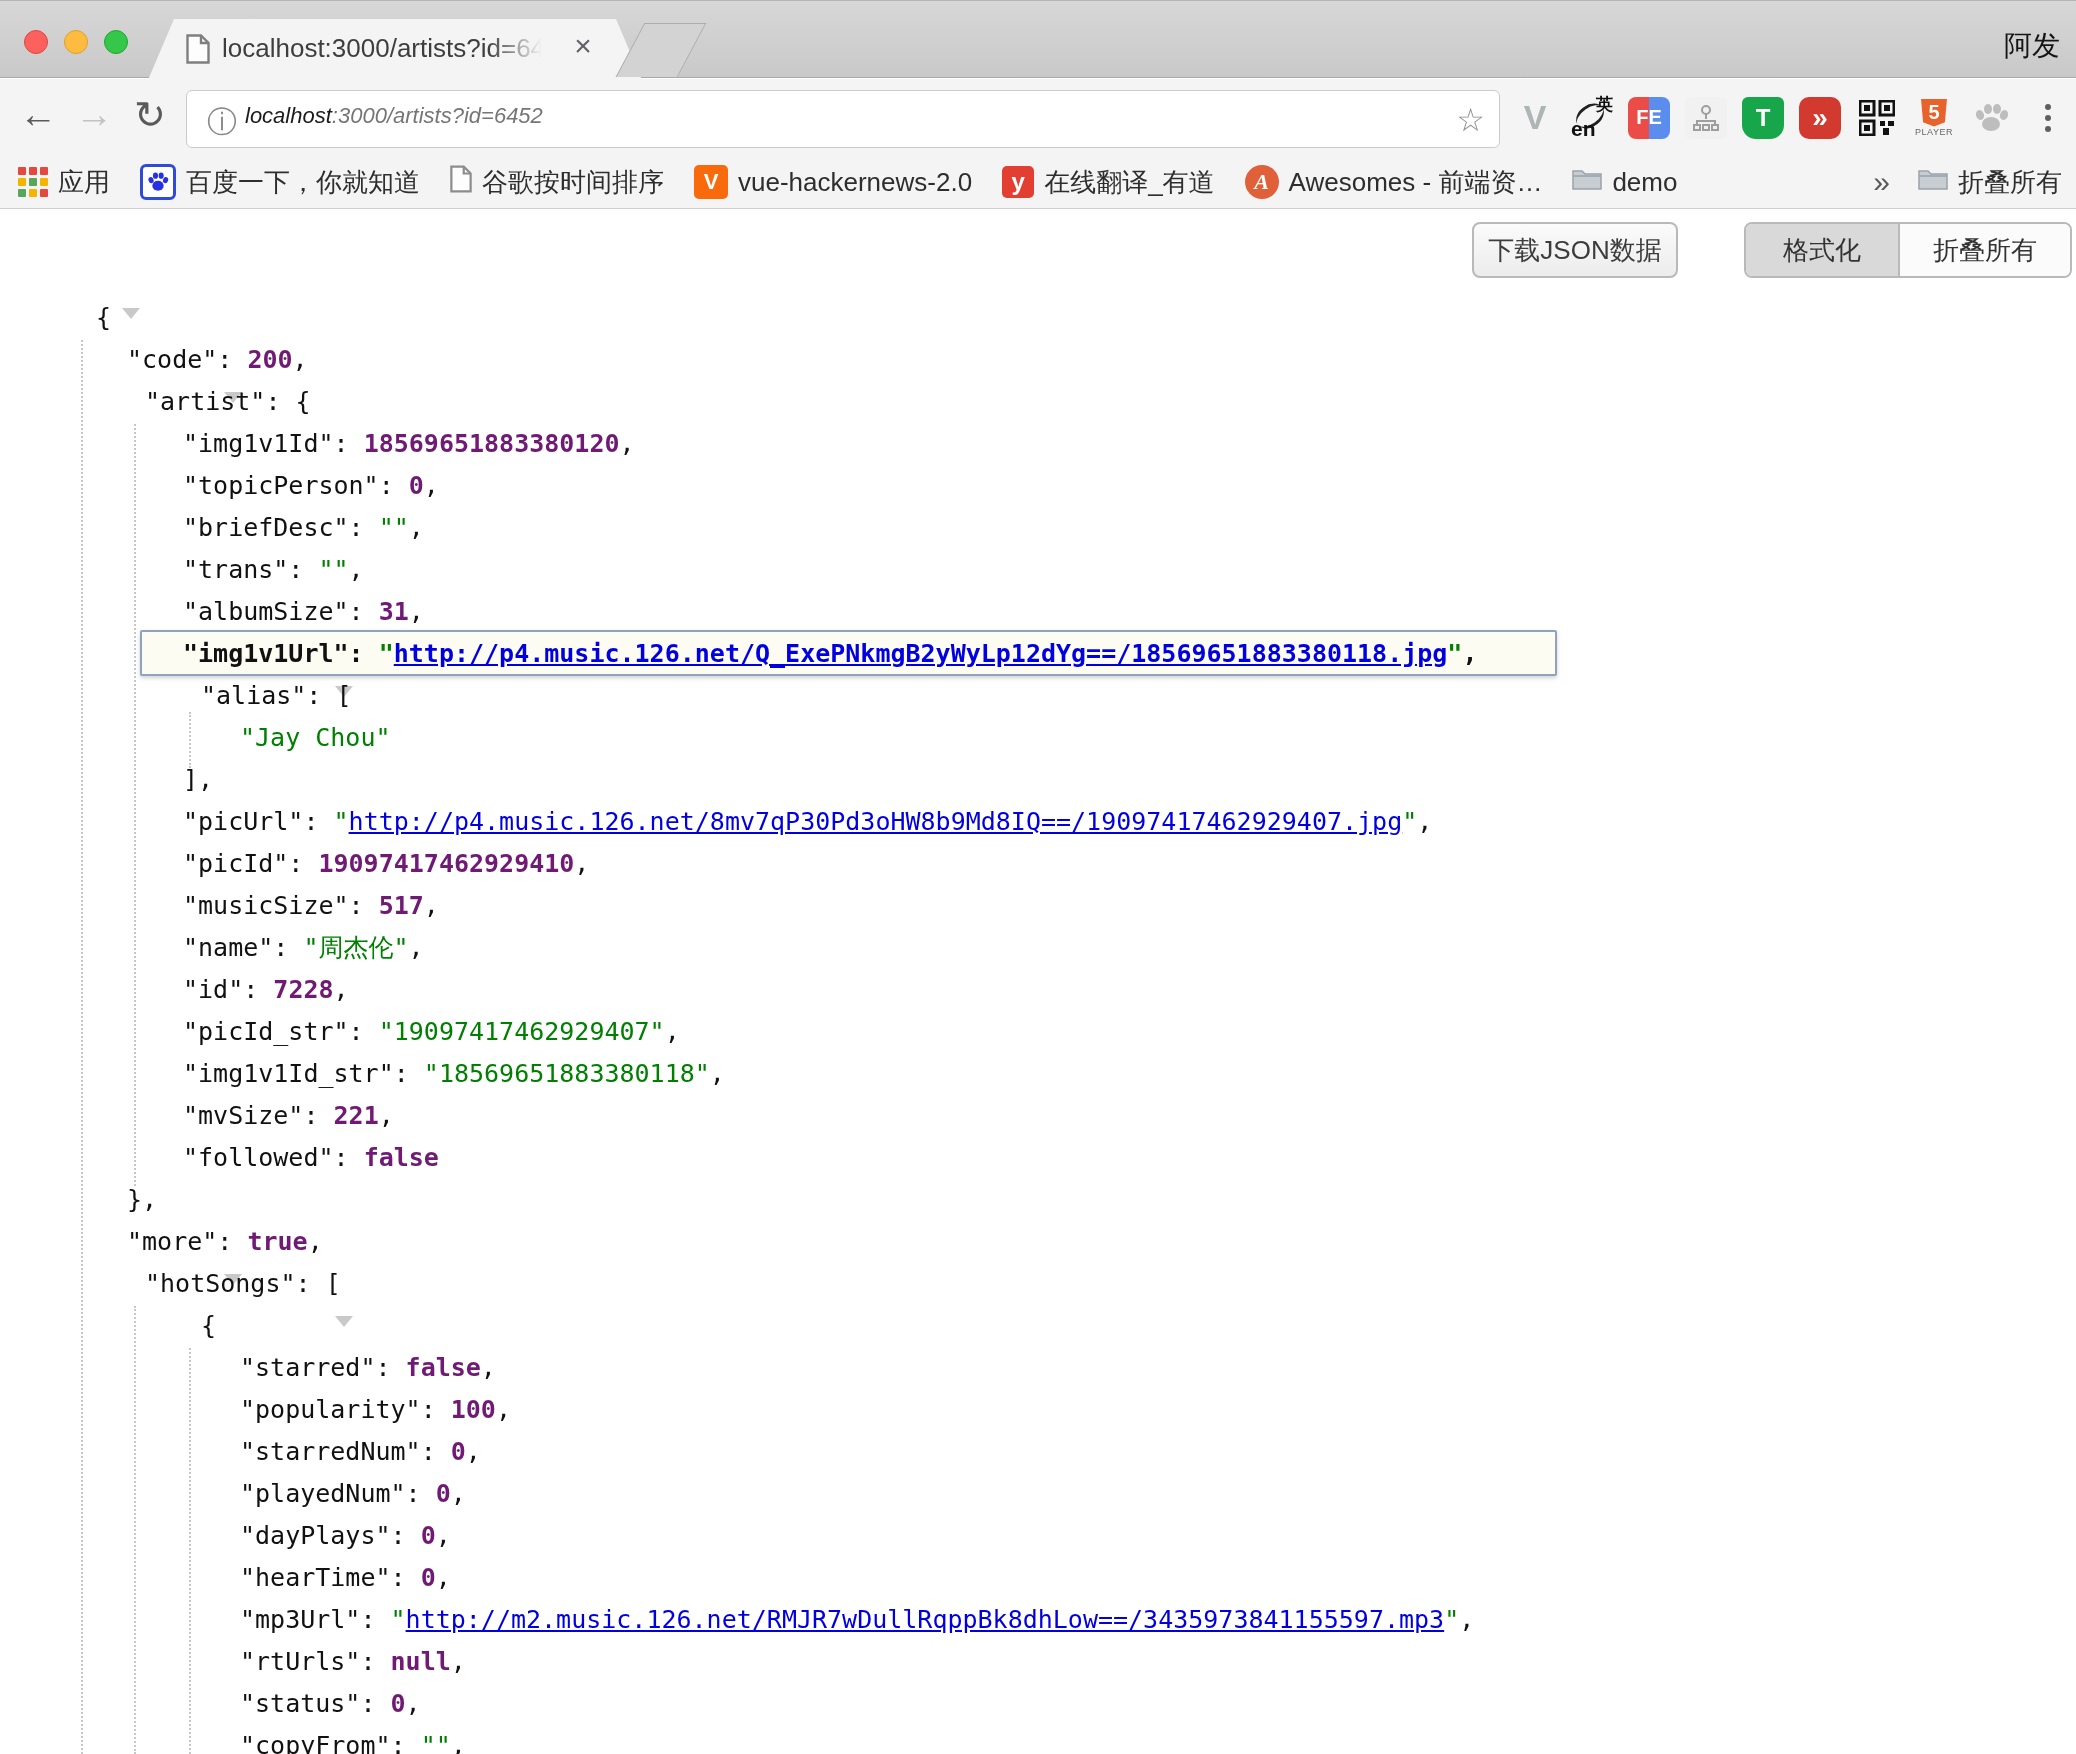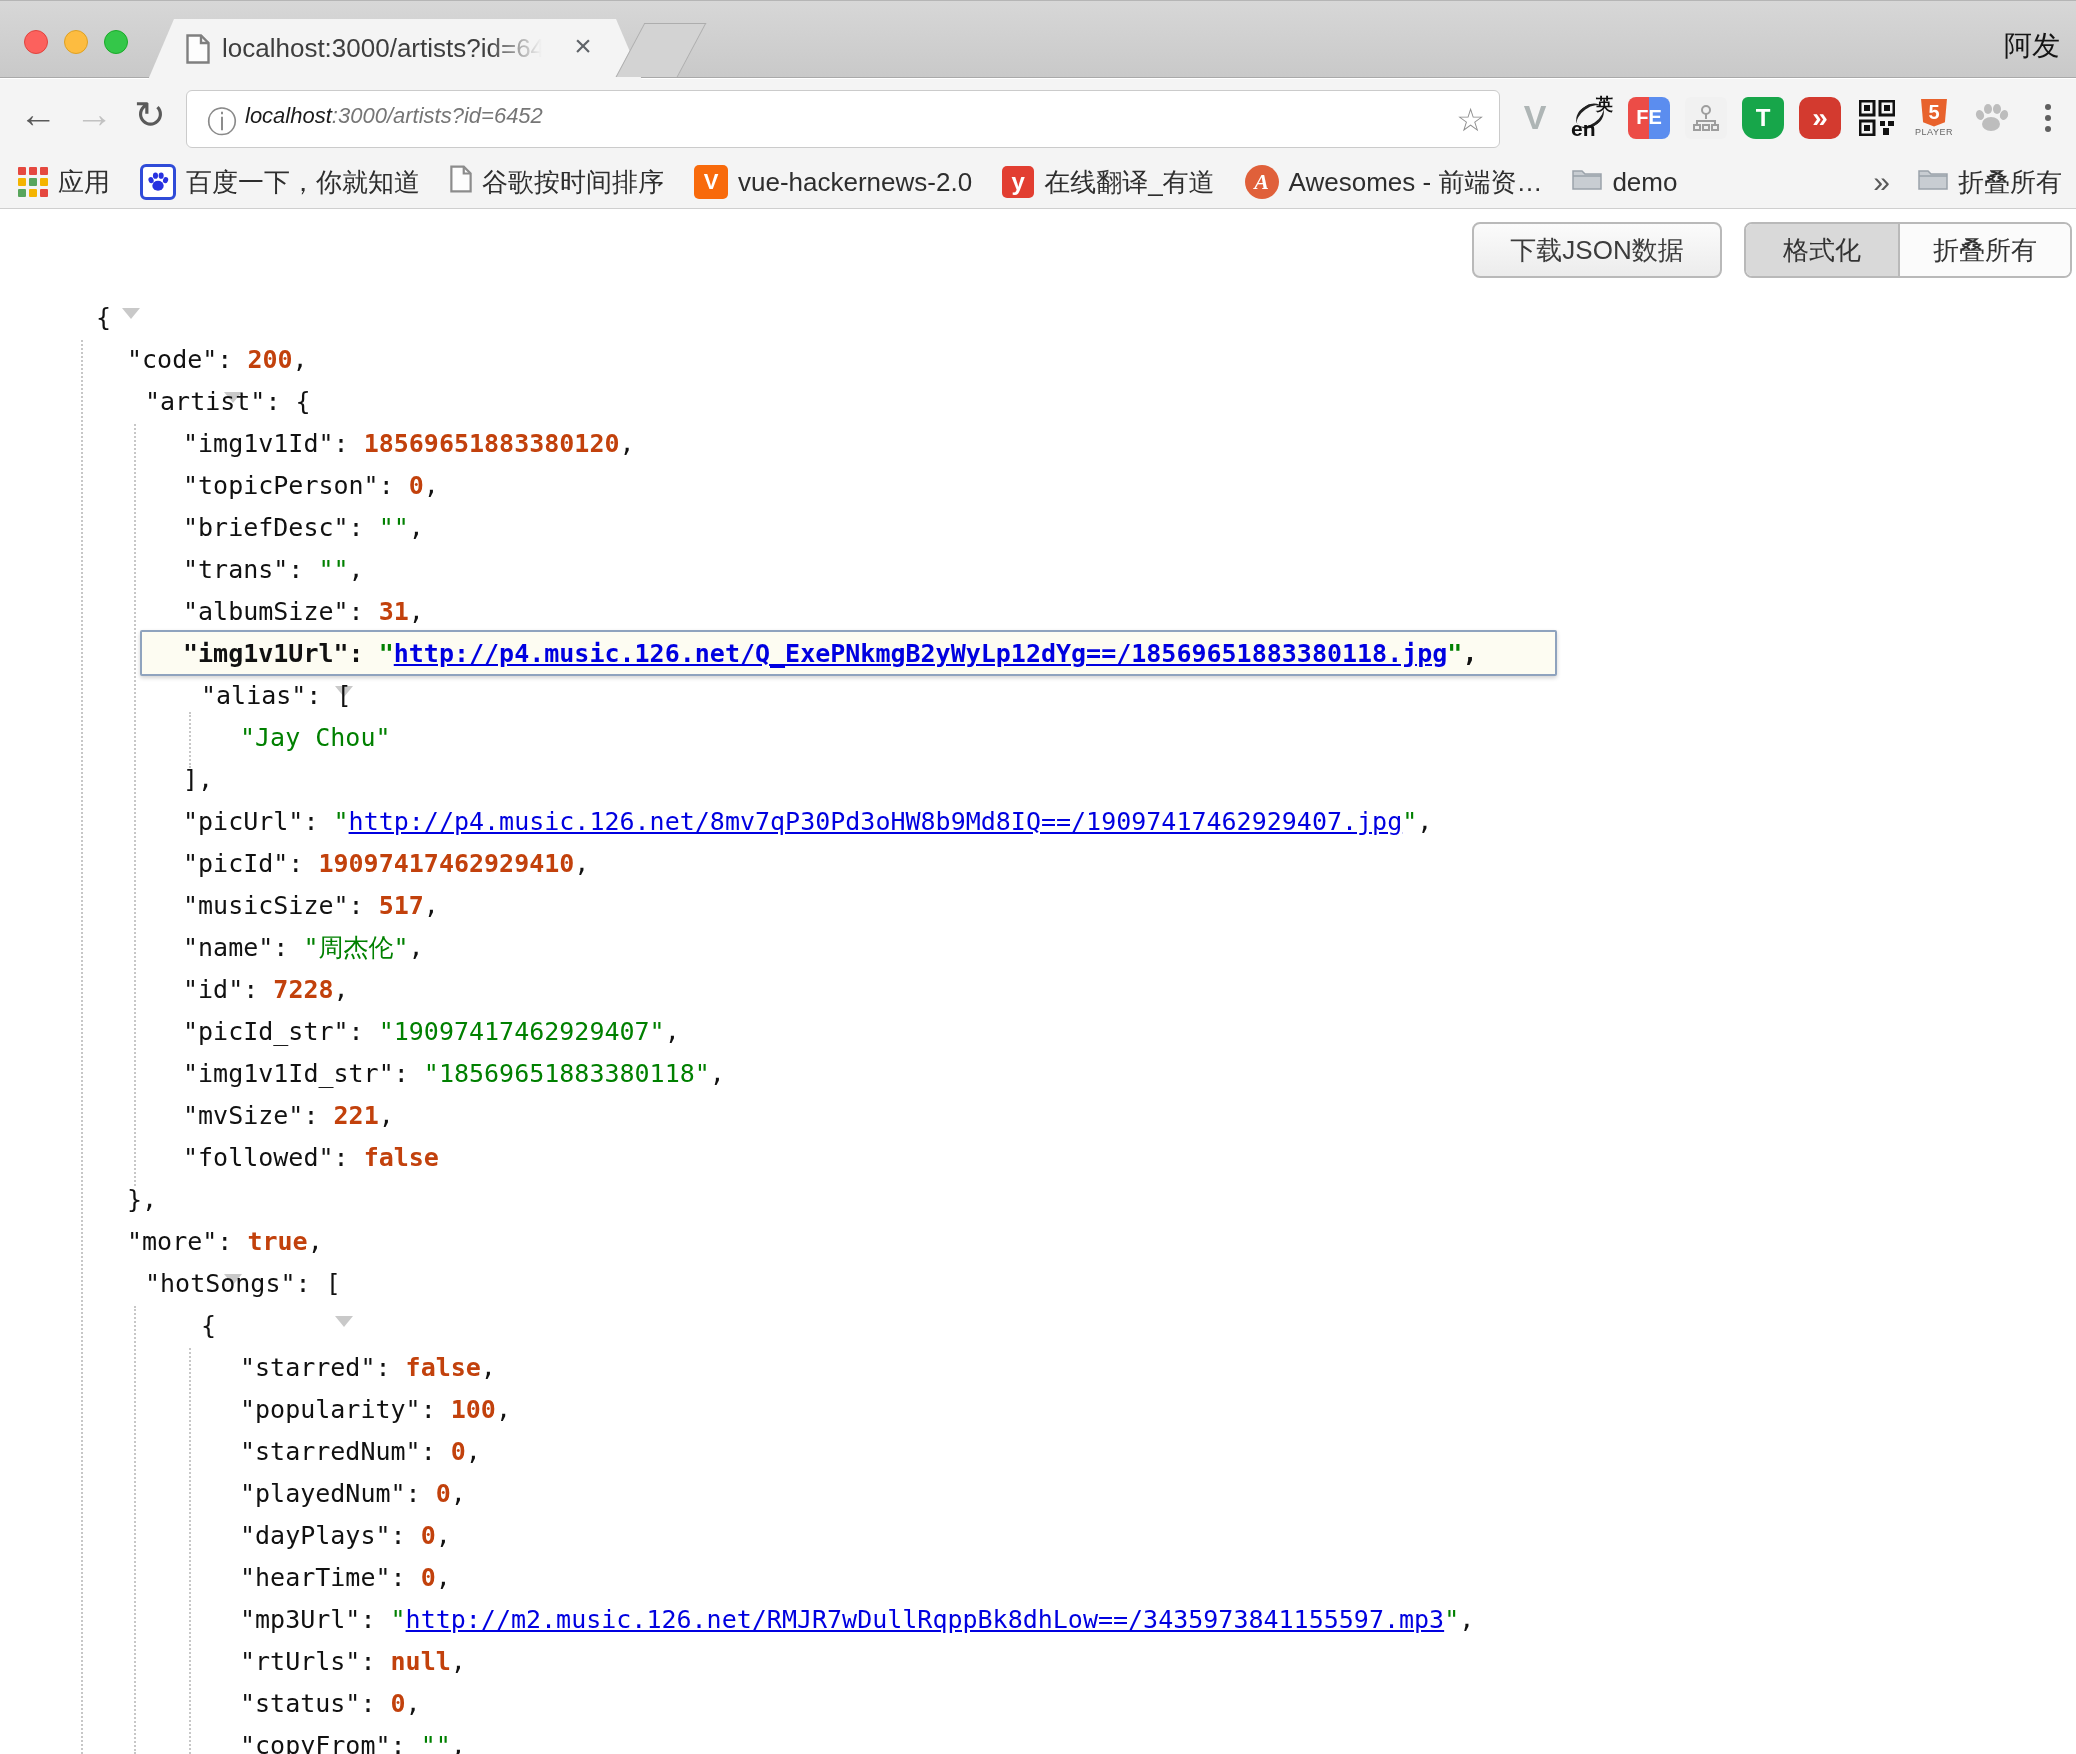--- a/index.html
+++ b/index.html
@@ -74,38 +74,38 @@
   .sq-icon { width:34px; height:34px; border-radius:5px; color:#fff; font-weight:bold;
     display:flex; align-items:center; justify-content:center; }
   #bm-v-icon { background:#F86A0B; font-size:22px; }
   #bm-y-icon { background:#E23E31; font-size:24px; width:32px; height:32px; }
   #bm-a-icon { background:#E0603A; border-radius:50%; font-size:22px;
     font-family:"Liberation Serif", serif; font-style:italic; }
   #bm-right { position:absolute; right:14px; top:0; height:52px; display:flex; align-items:center; gap:14px; }
   #bm-chevron { font-size:30px; color:#5A5A5A; margin-right:14px; }
 
   
-  #btn-download { position:absolute; left:1472px; top:222px; width:250px; height:56px;
+  #btn-download { position:absolute; left:1472px; top:222px; width:206px; height:56px;
     background:linear-gradient(#FBFBFB,#ECECEC); border:2px solid #B9B9B9; border-radius:8px;
     font-size:26px; color:#3C3C3C; display:flex; align-items:center; justify-content:center; }
   #segmented { position:absolute; left:1744px; top:222px; width:328px; height:56px;
     border:2px solid #B9B9B9; border-radius:8px; display:flex; overflow:hidden; background:#fff; }
   #seg-format { width:154px; background:#D9D9D9; border-right:2px solid #B9B9B9;
     display:flex; align-items:center; justify-content:center; font-size:26px; color:#333; }
   #seg-collapse { flex:1; background:#FBFBFB; display:flex; align-items:center;
     justify-content:center; font-size:26px; color:#333; }
 
   
   #json-view { position:absolute; left:0; top:297px; width:2076px;
     font-family:"DejaVu Sans Mono", monospace; font-size:25px; }
   .guide { position:absolute; border-left:2px dotted #C7C7C7; width:0; }
   .ln { position:relative; height:42px; line-height:42px; white-space:pre; }
   .k { color:#111; }
   .p { color:#111; }
-  .num { color:#c2410c; font-weight:bold;margin-top:48px; }
+  .num { color:#701a75; font-weight:bold;margin-top:48px; }
   .str { color:#008000; }
   .lnk { color:#0000E0; text-decoration:underline; }
   .tri { position:absolute; top:16px; width:0; height:0;
     border-left:9px solid transparent; border-right:9px solid transparent;
     border-top:11px solid #C9C9C9; }
   .hl-box { position:absolute; left:140px; width:1417px; top:-3px; height:46px;
     background:#FDFCF2; border:2px solid #8FA3BE; border-radius:2px;
     box-shadow:0 2px 4px rgba(0,0,0,0.18); }
   .ln.hl .k, .ln.hl .str, .ln.hl .lnk, .ln.hl .p { font-weight:bold; }
   .ln > span { position:relative; }

